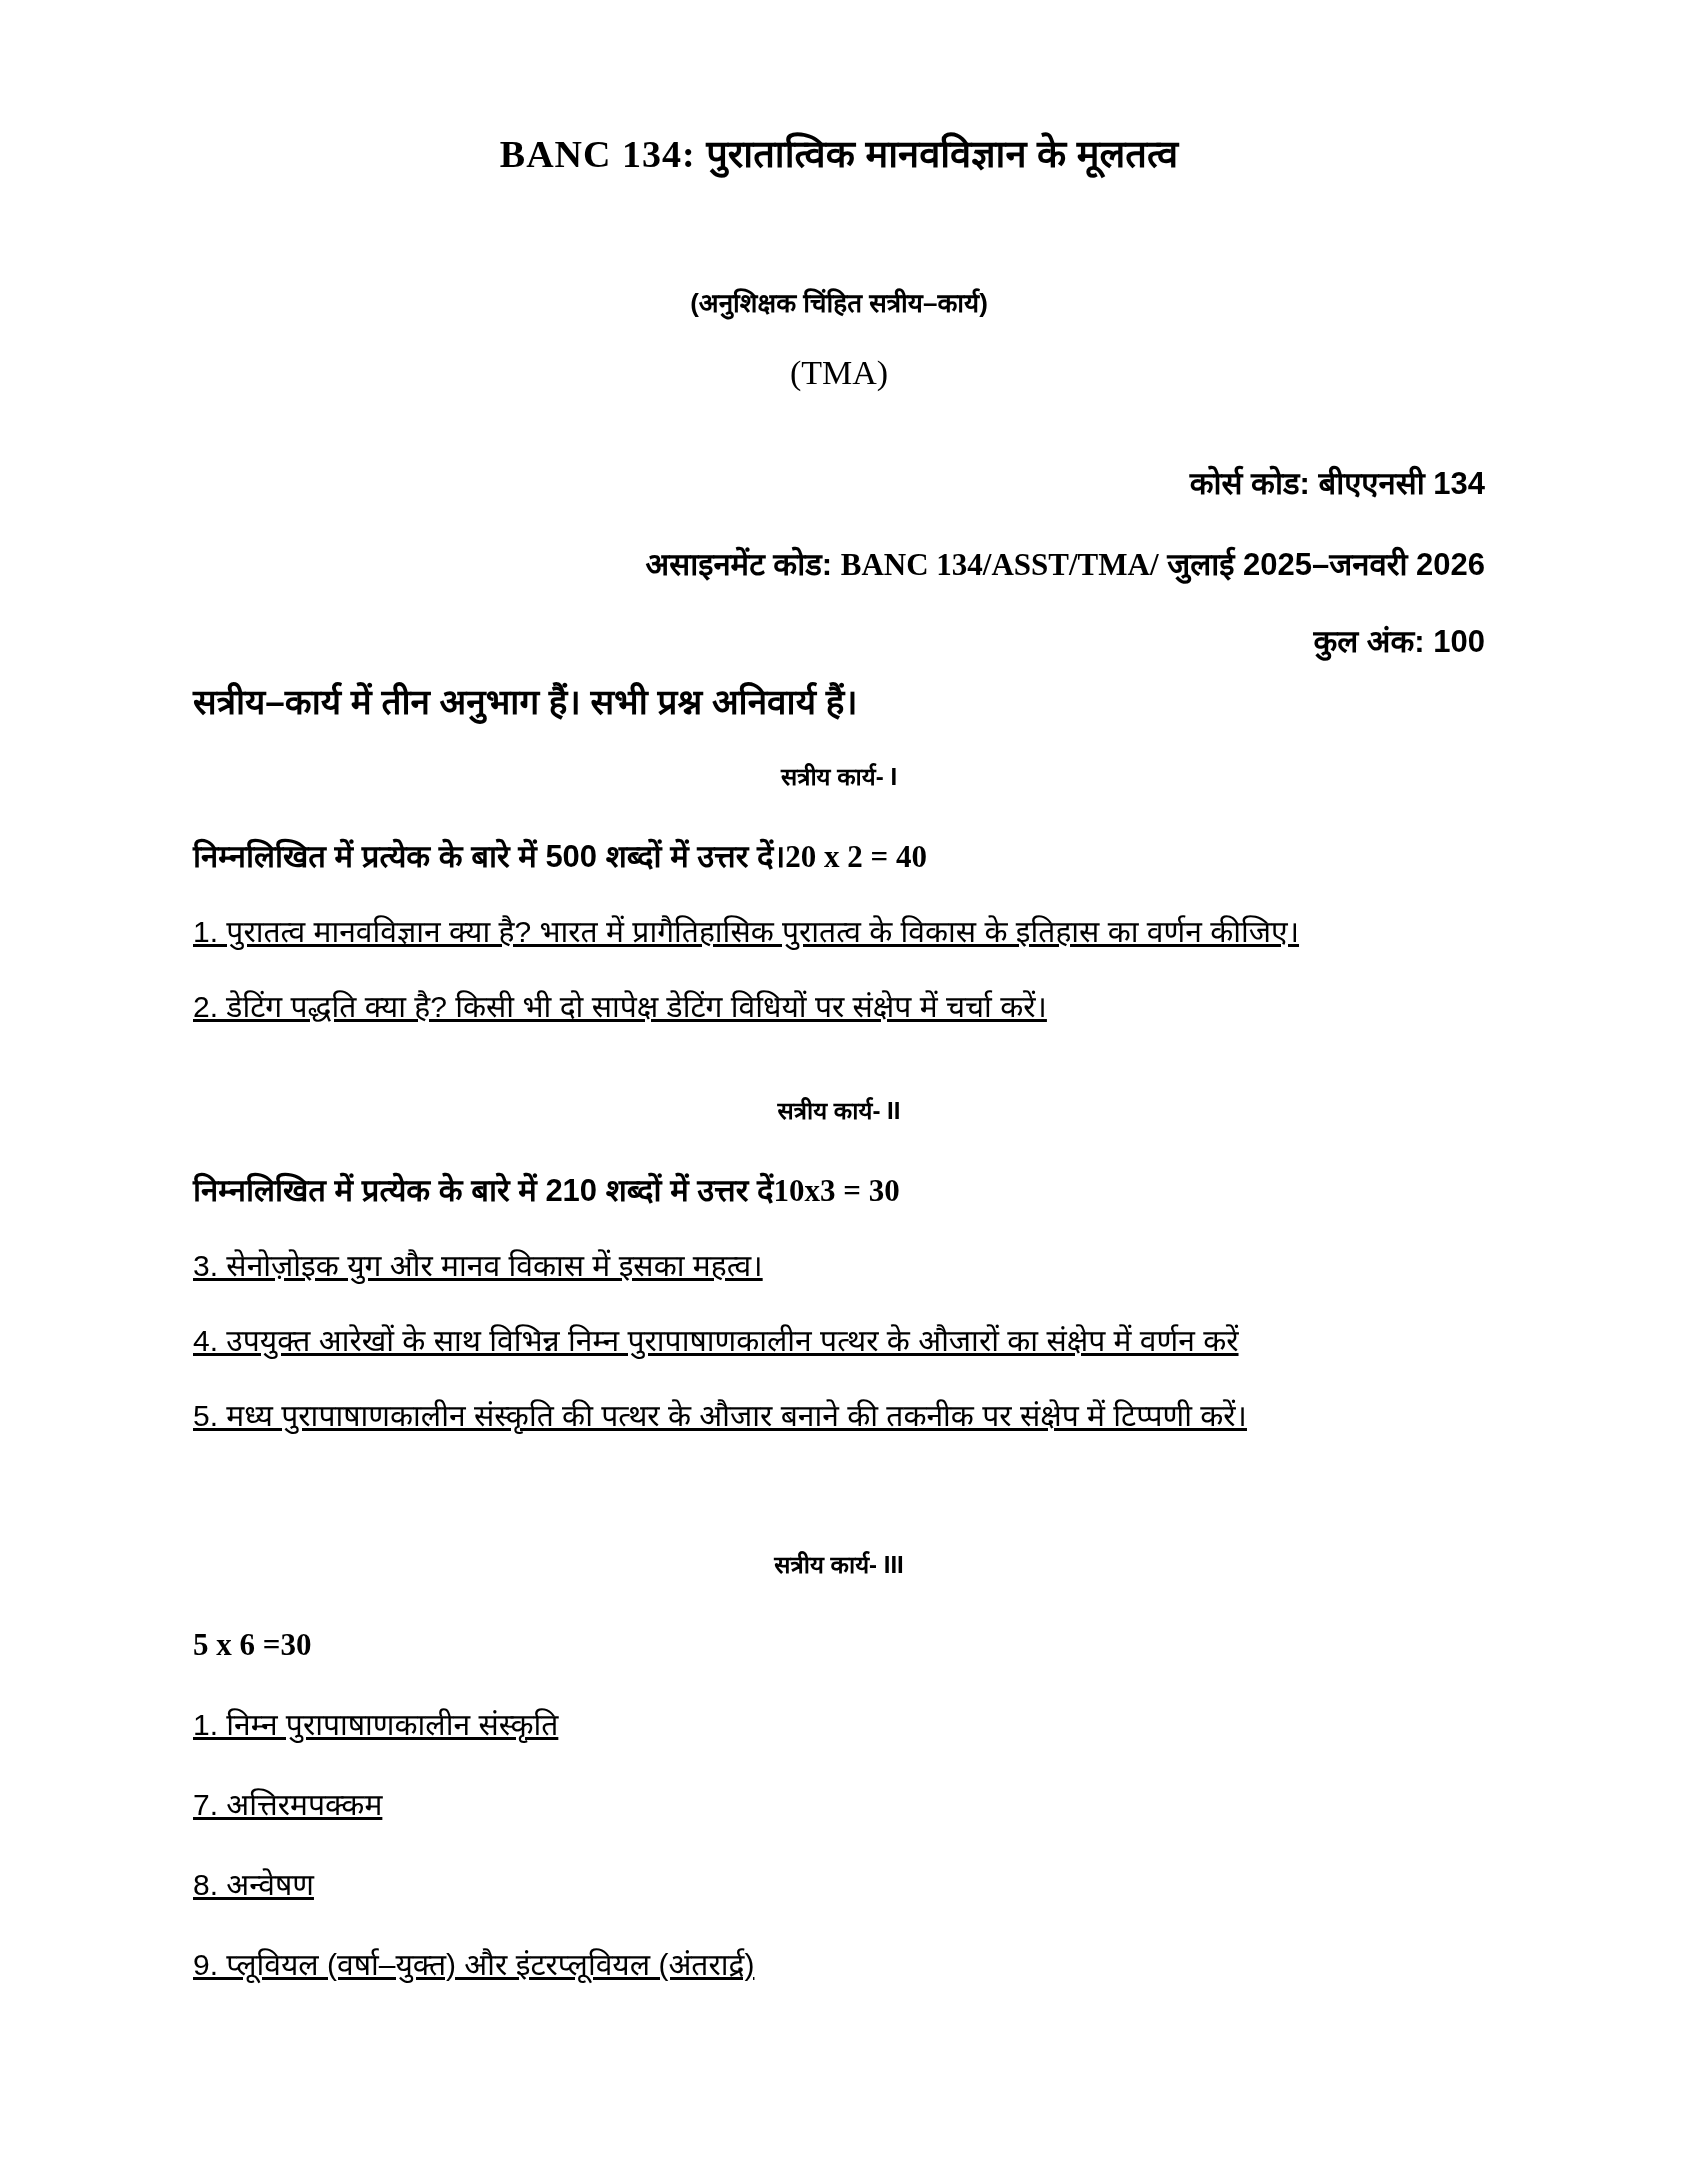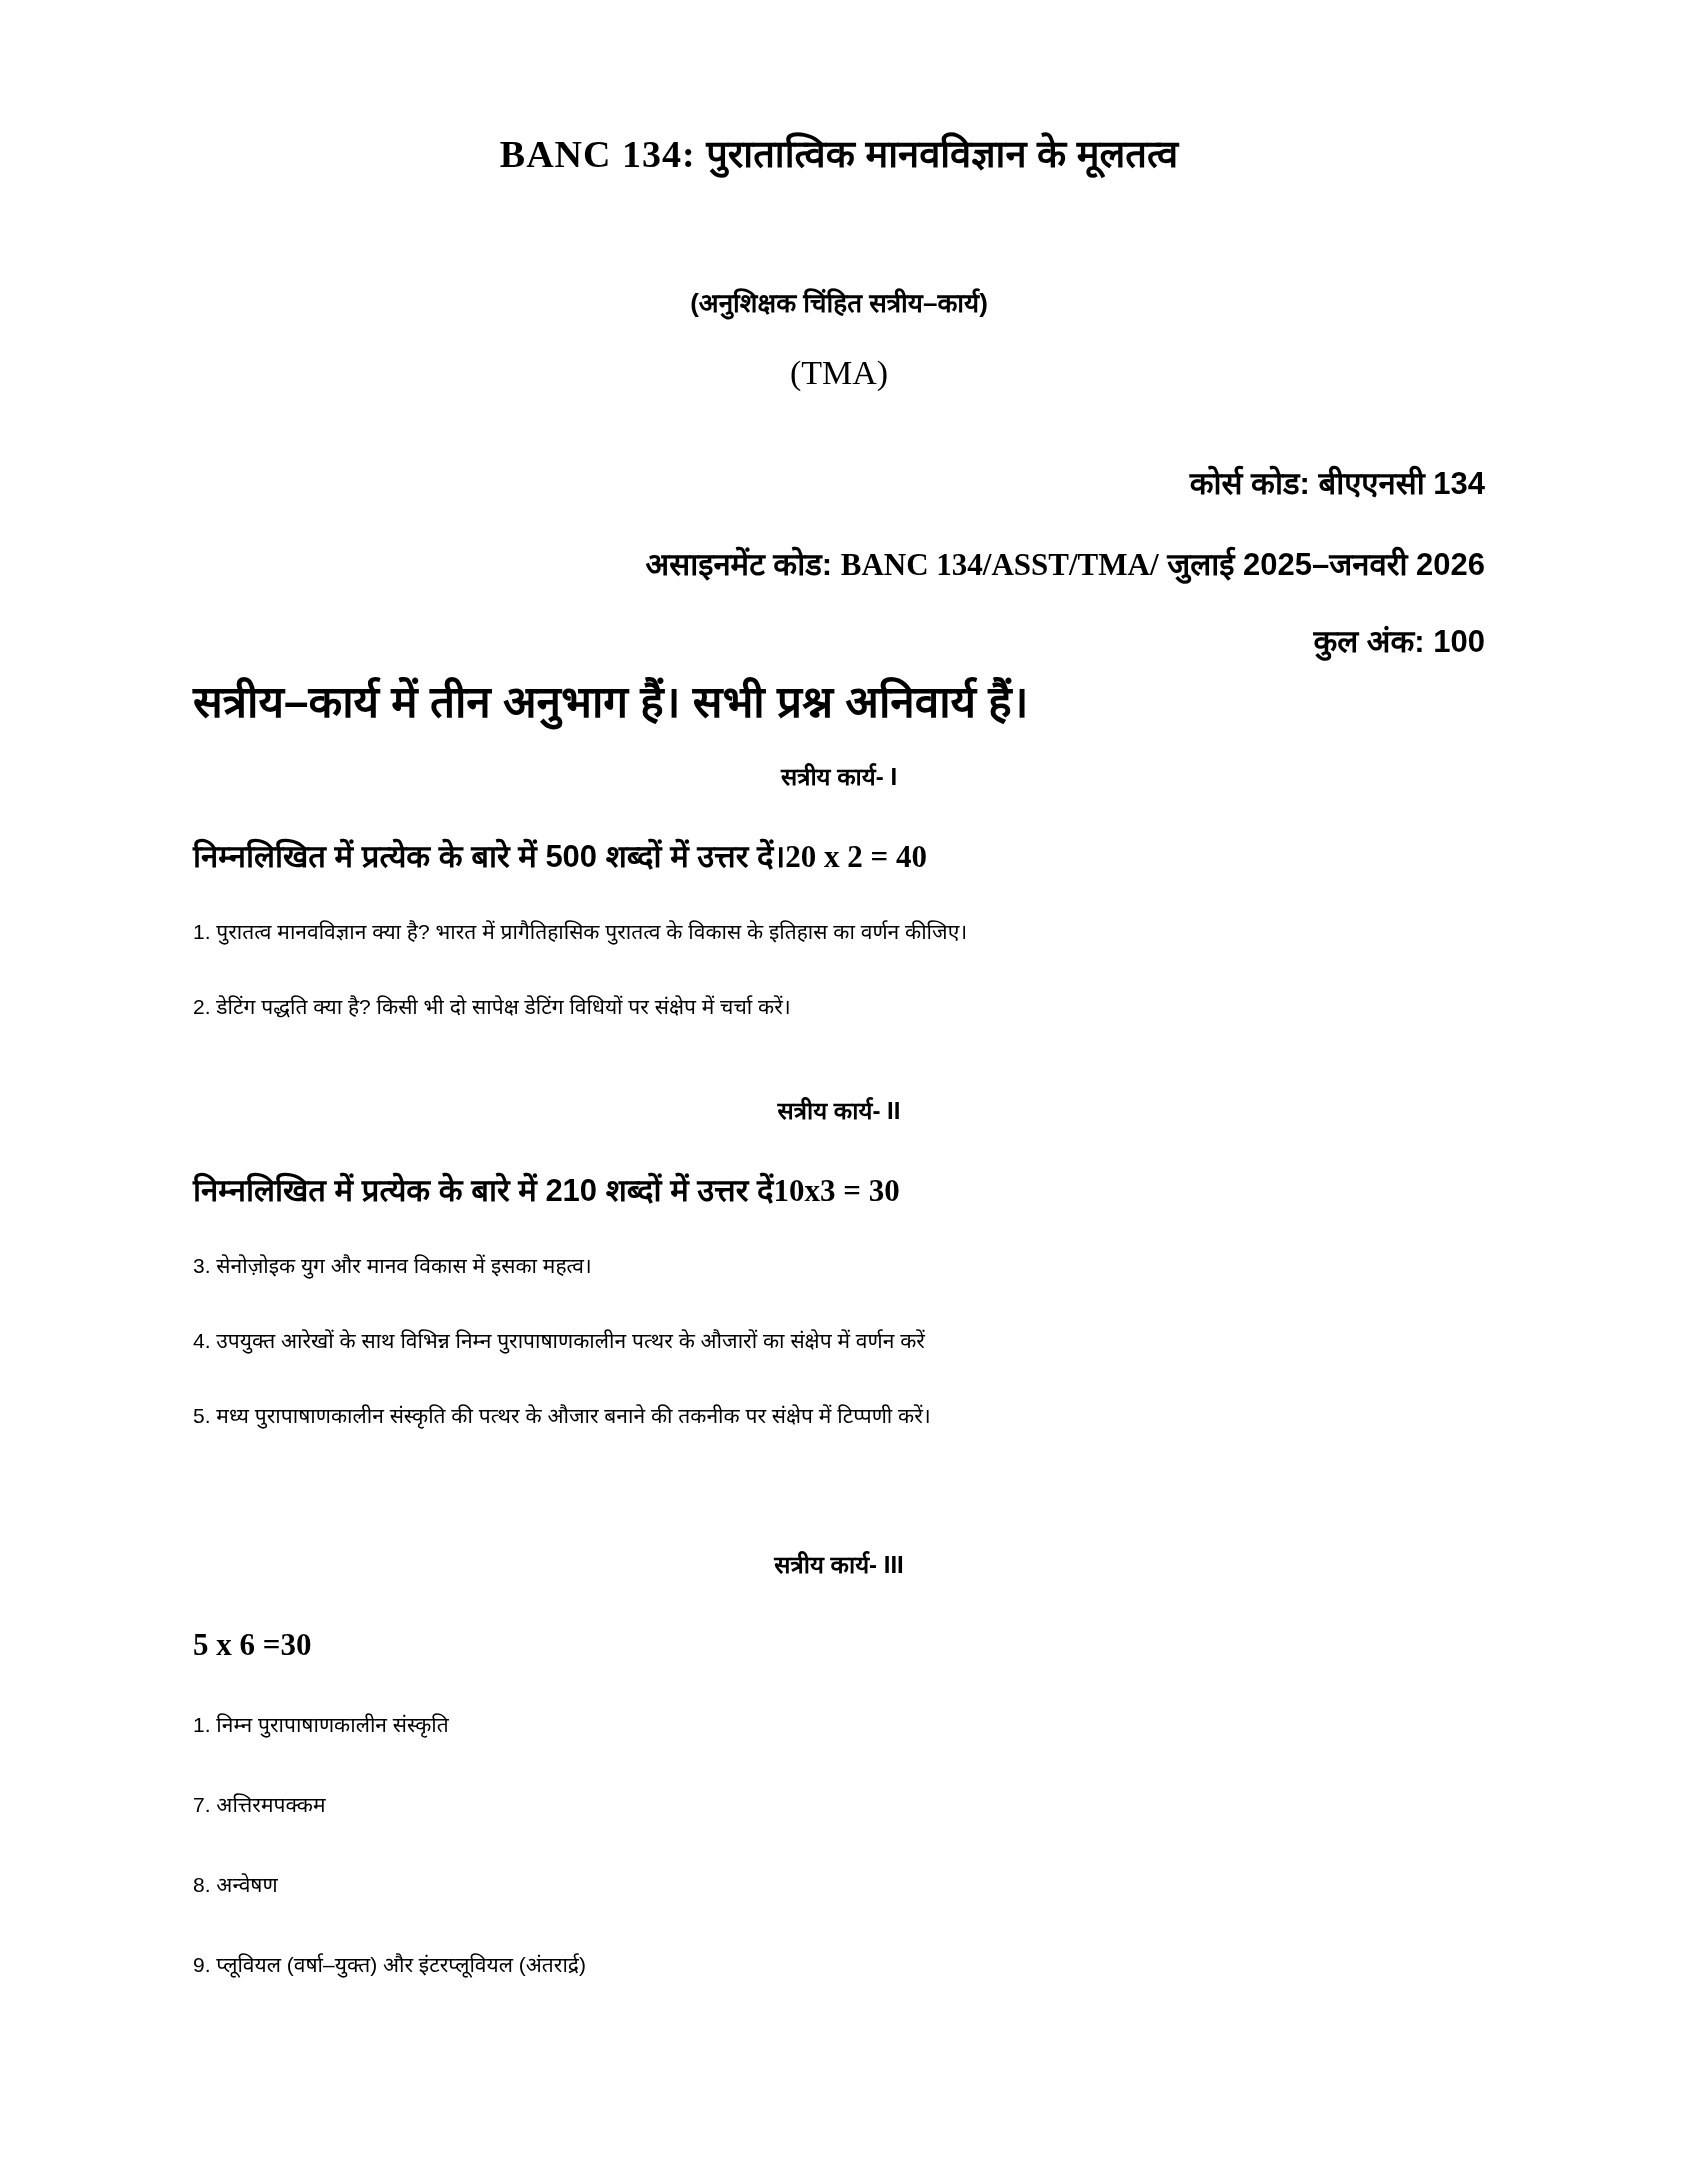--- a/index.html
+++ b/index.html
@@ -49,21 +49,21 @@
     font-weight: bold;
     text-align: right;
   }
   .meta-course     { margin-top: 67px; }
   .meta-assignment { margin-top: 37px; }
   .meta-total      { margin-top: 33px; }
   .meta .latin-code { font-family: "Liberation Serif", serif; }
 
   .note {
     margin-top: 16px;
-    font-size: 44px;
+    font-size: 35px;
     font-weight: bold;
   }
   .sec-head {
     font-size: 24px;
     font-weight: bold;
     text-align: center;
   }
   .sec1-head { margin-top: 31px; }
   .sec2-head { margin-top: 60px; }
   .sec3-head { margin-top: 105px; }
@@ -82,22 +82,23 @@
     font-size: 31px;
     font-weight: bold;
     font-family: "Liberation Serif", serif;
     white-space: nowrap;
   }
   .marks-gap-lg { margin-right: 129px; }
   .marks-gap-sm { margin-right: 77px; }
 
   .question {
     margin-top: 31px;
-    font-size: 21px;
+    font-size: 30px;
     font-weight: normal;
+    text-decoration: underline;
   }
   .q-gap-lg { margin-top: 36px; }
 </style>
 </head>
 <body>
 
 <div class="page">
 
   <div class="doc-title line">
     <span class="latin-code">BANC 134:</span>

